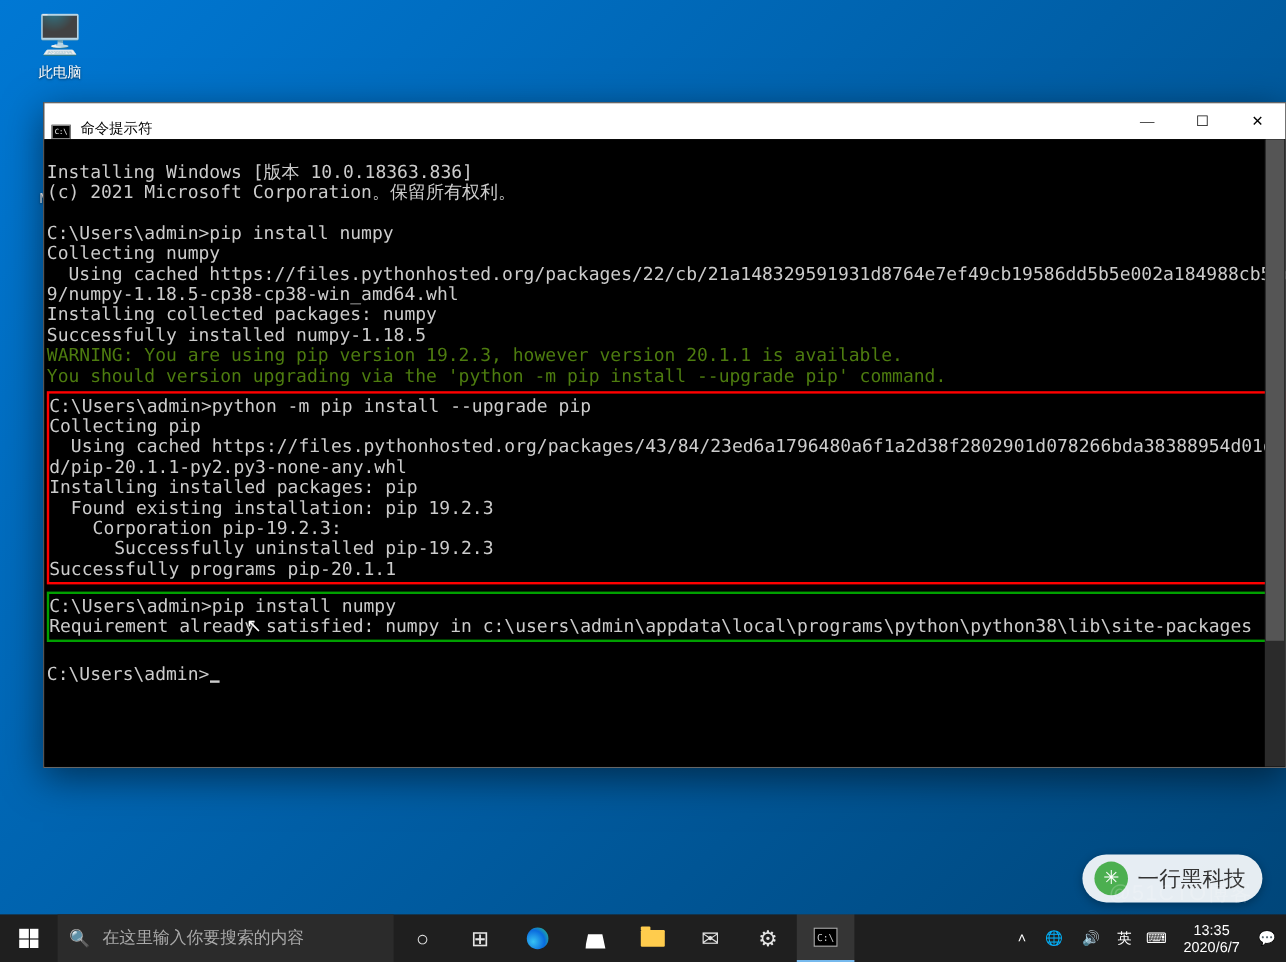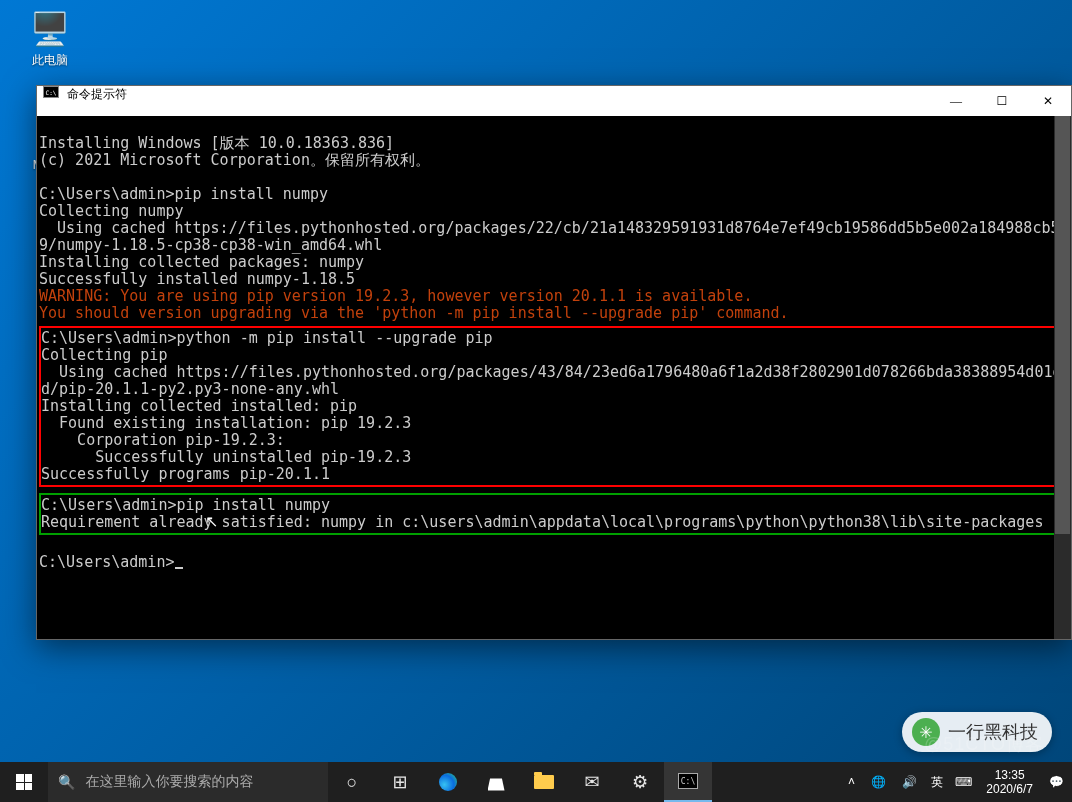--- a/index.html
+++ b/index.html
@@ -14,39 +14,39 @@
 .desktop-icon .ico { font-size: 32px; display: block; margin-bottom: 4px; }
 .desktop-icon .lbl { text-shadow: 0 1px 2px rgba(0,0,0,.6); }
 
 .cmd-window {
   position: absolute; left: 36px; top: 85px;
   width: 1036px; height: 555px;
   background: #000; border: 1px solid #666;
   box-shadow: 0 8px 30px rgba(0,0,0,.5);
 }
 .titlebar {
-  height: 30px; background: #fff; display: flex; align-items: flex-start;
+  height: 30px; background: #fff; display: flex; align-items: flex-end;
   padding-left: 6px; font-size: 12px; color: #000;
 }
 .titlebar .cmd-icon {
   width: 16px; height: 12px; background: #000; border: 1px solid #888;
   margin-right: 8px; display: inline-flex; align-items: center; justify-content: center;
   font-size: 6px; color: #fff; font-family: monospace;
 }
 .titlebar .spacer { flex: 1; }
 .titlebar .btn { width: 46px; height: 30px; display: flex; align-items: center; justify-content: center; font-size: 12px; font-family: "Segoe UI"; }
 .term-body {
   position: relative; height: calc(100% - 30px);
   background: #000; color: #ccc; font-family: "NSimSun","SimSun","Consolas",monospace;
   font-size: 15px; line-height: 17px; padding: 2px 0 0 2px; white-space: pre;
   overflow: hidden;
 }
 .term-scroll { position: absolute; right: 0; top: 0; width: 17px; height: 100%; background: #2b2b2b; }
 .term-scroll .thumb { position: absolute; left: 1px; width: 15px; background: #555; }
-.yellow { color: #c2410c; text-align: right; }
+.yellow { color: #4d7c0f; text-align: right; }
 .redbox { border: 2px solid #ff0000; padding: 2px 0 2px 0; margin: 4px 0 2px 0; }
 .greenbox { border: 2px solid #00a000; padding: 2px 0 2px 0; margin: 6px 0 2px 0; }
 .cursor { display:inline-block; width:8px; height:2px; background:#ccc; vertical-align: -2px; margin-left:1px;}
 
 .taskbar {
   position: absolute; left: 0; bottom: 0; width: 100%; height: 40px;
   background: #1f1f1f; display: flex; align-items: center; color: #fff;
 }
 .taskbar .start { width: 48px; height: 40px; display:flex;align-items:center;justify-content:center; }
 .winlogo { width: 16px; height: 16px; display: grid; grid-template-columns: 1fr 1fr; grid-template-rows: 1fr 1fr; gap: 1px; }
@@ -102,21 +102,21 @@
 <span>  Using cached https://files.pythonhosted.org/packages/22/cb/21a148329591931d8764e7ef49cb19586dd5b5e002a184988cb5ec1ccba</span>
 <span>9/numpy-1.18.5-cp38-cp38-win_amd64.whl</span>
 <span>Installing collected packages: numpy</span>
 <span>Successfully installed numpy-1.18.5</span>
 <span class="yellow">WARNING: You are using pip version 19.2.3, however version 20.1.1 is available.</span>
 <span class="yellow">You should version upgrading via the 'python -m pip install --upgrade pip' command.</span>
 <div class="redbox"><span>C:\Users\admin&gt;</span><span>python -m pip install --upgrade pip</span>
 <span>Collecting pip</span>
 <span>  Using cached https://files.pythonhosted.org/packages/43/84/23ed6a1796480a6f1a2d38f2802901d078266bda38388954d01d3f2e821</span>
 <span>d/pip-20.1.1-py2.py3-none-any.whl</span>
-<span>Installing collected installed: pip</span>
+<span>Installing installed packages: pip</span>
 <span>  Found existing installation: pip 19.2.3</span>
 <span>    Corporation pip-19.2.3:</span>
 <span>      Successfully uninstalled pip-19.2.3</span>
 <span>Successfully programs pip-20.1.1</span></div><div class="greenbox"><span>C:\Users\admin&gt;</span><span>pip install numpy</span>
 <span>Requirement already satisfied: numpy in c:\users\admin\appdata\local\programs\python\python38\lib\site-packages (1.18.5)</span></div>
 <span>C:\Users\admin&gt;</span><span class="cursor"></span>
     <div class="term-scroll">
       <div class="thumb" style="top:0;height:80%;"></div>
     </div>
   </div>

